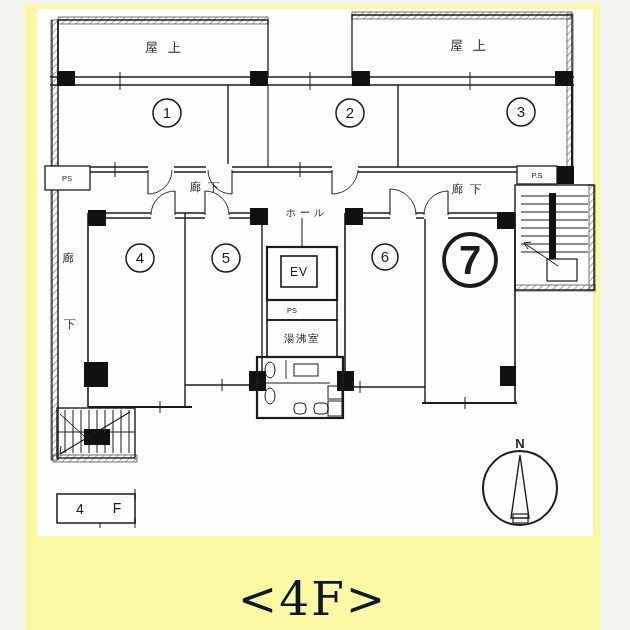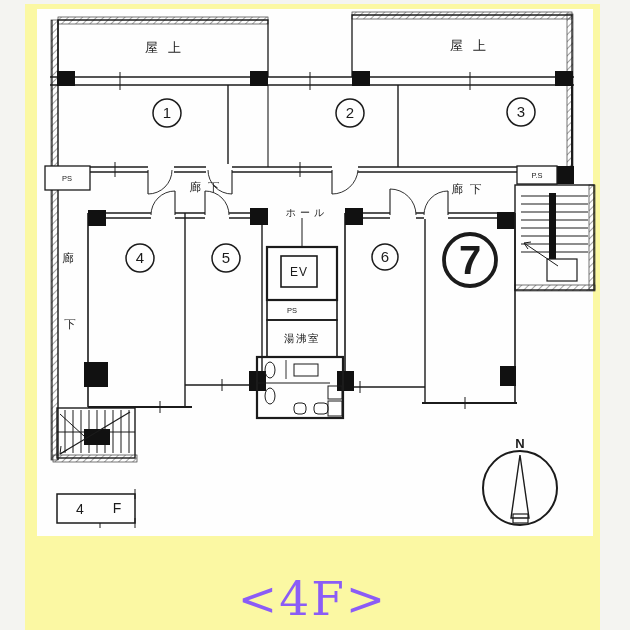--- a/index.html
+++ b/index.html
@@ -2,21 +2,21 @@
 <html><head>
 <meta charset="utf-8">
 <style>
   html,body{margin:0;padding:0;}
   body{font-family:"Liberation Sans",sans-serif;background:#e9e9e6;}
   .page{position:relative;width:630px;height:630px;background:#f4f4f1;overflow:hidden;}
   .yellow-panel{position:absolute;left:25px;top:4px;width:575px;height:626px;background:#FBF8A3;}
   .plan-sheet{position:absolute;left:37px;top:9px;width:556px;height:527px;background:#fefefe;}
   .plan-svg{position:absolute;left:0;top:0;}
   .caption{position:absolute;left:25px;top:571px;width:575px;text-align:center;
-           font-family:"DejaVu Serif",serif;font-size:47px;color:#8b5cf6;letter-spacing:2px;}
+           font-family:"DejaVu Serif",serif;font-size:47px;color:#0f172a;letter-spacing:2px;}
   text{fill:#1b1b1b;font-family:"Liberation Sans",sans-serif;}
   .lbl{font-size:13px;letter-spacing:10px;}
   .corr{font-size:11.5px;letter-spacing:7px;}
   .vert{font-size:11.5px;}
   .hall{font-size:10px;letter-spacing:4px;}
   .ev{font-size:12px;letter-spacing:1px;}
   .tiny{font-size:7.5px;}
   .kit{font-size:10.5px;letter-spacing:1.5px;}
   .num{font-size:15px;}
   .num7{font-size:40px;font-weight:bold;}

